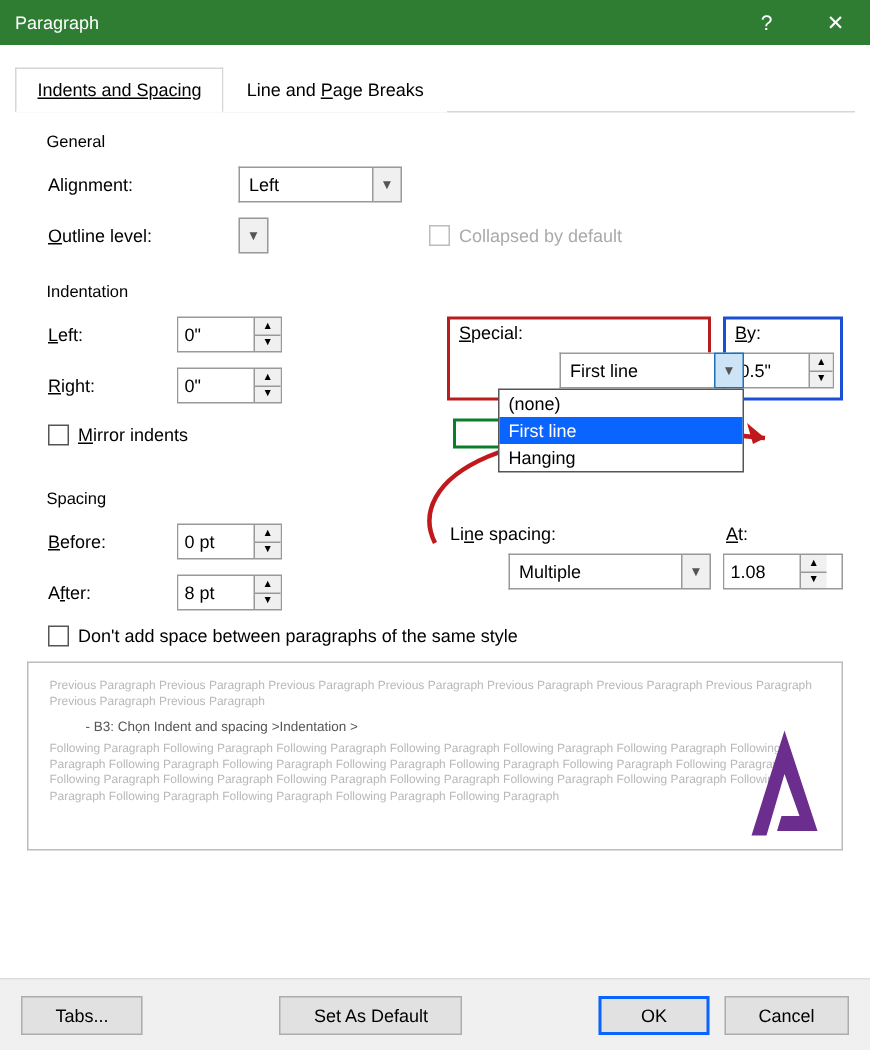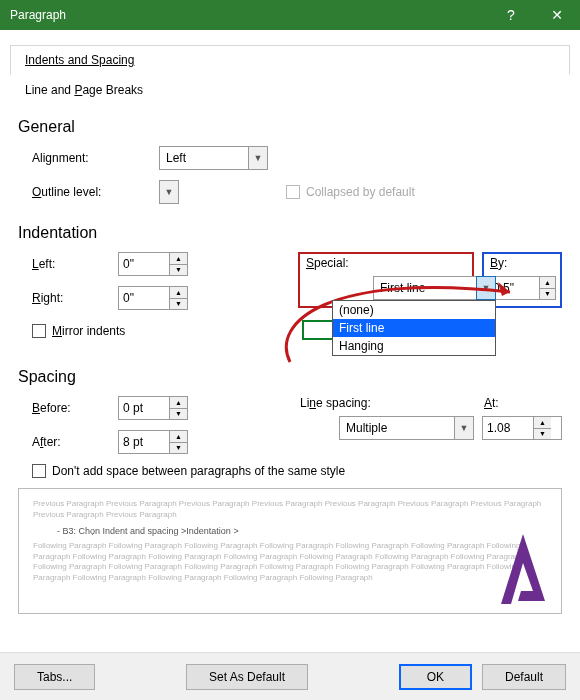--- a/index.html
+++ b/index.html
@@ -1,25 +1,25 @@
 <!DOCTYPE html>
 <html><head>
 <meta charset="utf-8">
 <style>
   * { box-sizing: border-box; font-family: "Segoe UI", Arial, sans-serif; }
   body { margin: 0; background: #fff; width: 580px; height: 700px; overflow: hidden; font-size: 12px; color: #000; position: relative; }
   .titlebar { background: #2e7d32; height: 30px; display: flex; align-items: center; color: #fff; }
   .titlebar .title { padding-left: 10px; font-size: 12px; flex: 1; }
   .tbtn { width: 46px; height: 30px; display: flex; align-items: center; justify-content: center; font-size: 14px; }
-  .tabs { display: flex; margin: 14px 10px 0 10px; border-bottom: 1px solid #d6d6d6; flex-direction: column; }
+  .tabs { display: flex; margin: 14px 10px 0 10px; border-bottom: 1px solid #d6d6d6; }
   .tab { padding: 7px 14px; border: 1px solid transparent; border-bottom: none; font-size: 12px; position: relative; top: 1px; background: #fff; cursor: default; }
   .tab.active { border-color: #d6d6d6; border-bottom: 1px solid #fff; }
   .tab u { text-decoration: underline; }
   .content { padding: 4px 18px 0 18px; }
-  .section-title { margin: 10px 0 10px 0; font-size: 16px; }
+  .section-title { margin: 10px 0 10px 13px; font-size: 11px; }
   .row { display: flex; align-items: center; margin-bottom: 10px; }
   .col-label { width: 100px; padding-left: 14px; }
   .select-wrap { position: relative; display: inline-flex; width: 150px; padding-left: 41px; }
   .select-input { flex: 1; height: 24px; border: 1px solid #999; border-right: none; padding: 0 6px; background: #fff; display: flex; align-items: center; }
   .drop-btn { width: 20px; height: 24px; border: 1px solid #999; background: #f0f0f0; display: flex; align-items: center; justify-content: center; }
   .spinner { width: 70px; height: 24px; display: inline-flex; border: 1px solid #999; }
   .spinner input { width: 50px; border: none; padding: 0 4px; font-size: 12px; height: 22px; outline: none; }
   .spin-btns { width: 18px; display: flex; flex-direction: column; border-left: 1px solid #999; }
   .sb { flex: 1; display: flex; align-items: center; justify-content: center; background: #f0f0f0; font-size: 7px; line-height: 1; }
   .sb:first-child { border-bottom: 1px solid #999; }
@@ -219,14 +219,14 @@
   <path d="M 20 100 C 0 60, 60 10, 240 30" stroke="#c0181b" stroke-width="3" fill="none"></path>
   <path d="M 240 30 L 228 20 L 232 34 Z" fill="#c0181b"></path>
 </svg>
 
 <div class="bottom-bar">
   <div class="btn">Tabs...</div>
   <div class="spacer"></div>
   <div class="btn">Set As Default</div>
   <div class="spacer"></div>
   <div class="btn ok">OK</div>
-  <div class="btn">Default</div>
+  <div class="btn">Cancel</div>
 </div>
 
 </body></html>

